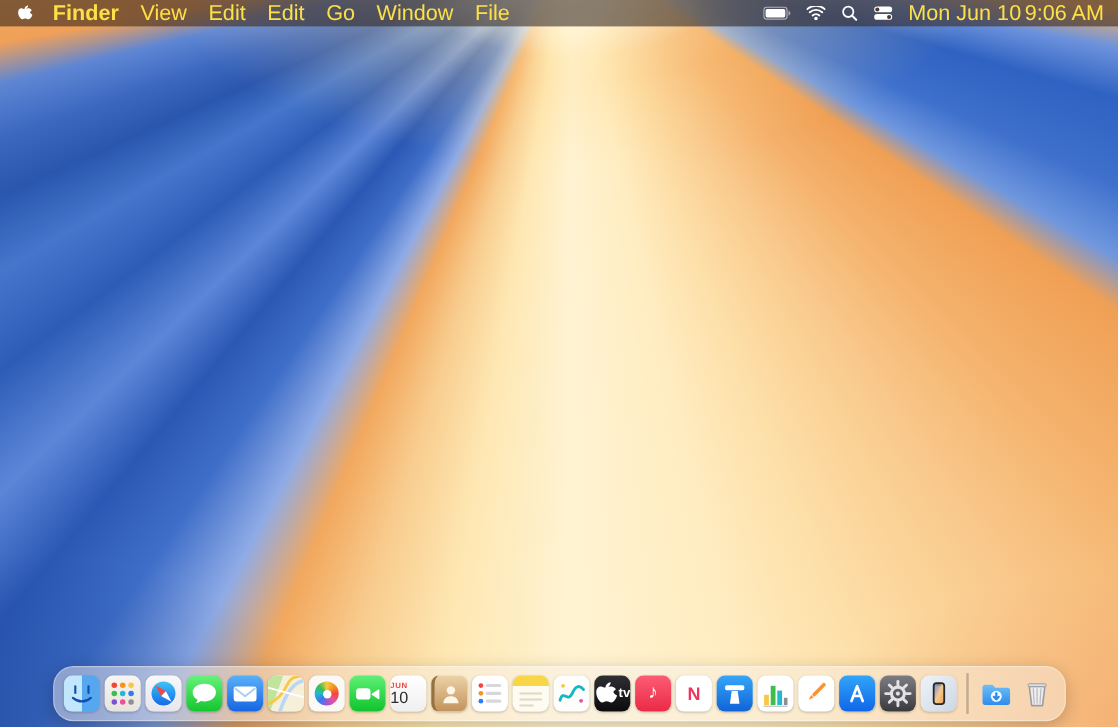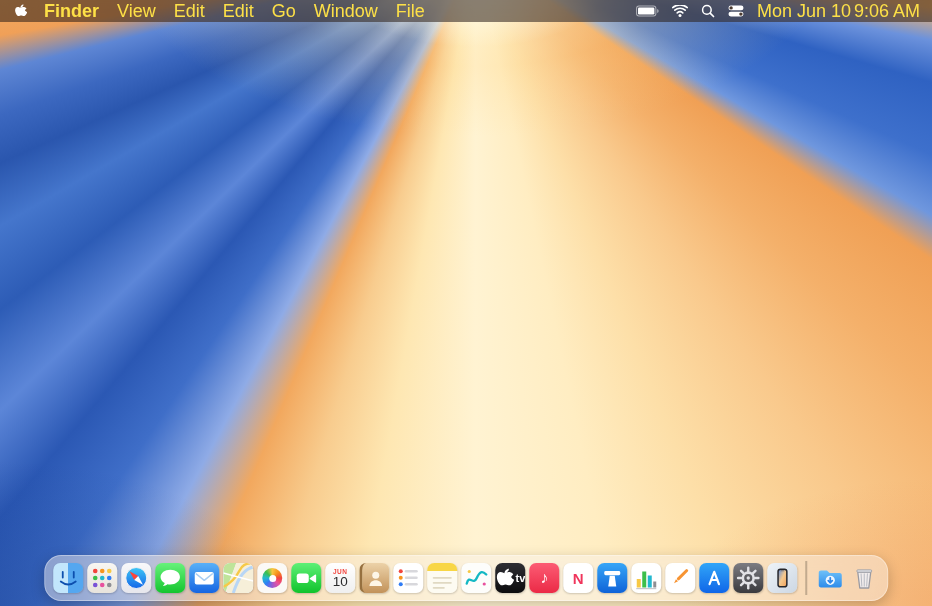--- a/index.html
+++ b/index.html
@@ -62,21 +62,21 @@
   .ic-launchpad{ background:linear-gradient(180deg,#f8f6f2,#e7e3dc); }
   .ic-safari   { background:linear-gradient(180deg,#f8f8fa,#e6e6ec); }
   .ic-messages { background:linear-gradient(180deg,#67f27a,#14c52e); }
   .ic-mail     { background:linear-gradient(180deg,#59b0f8,#1565e2); }
   .ic-maps     { background:#e8f4fa; }
   .ic-photos   { background:#fbf9f6; }
   .photos-wheel{ position:absolute; left:5px; top:5px; width:20px; height:20px; border-radius:50%;
                  background:conic-gradient(#f7c844,#f7941d,#f2453d,#e8519e,#9b59d0,#2f7cf6,#22b8cf,#3bbf4a,#f7c844); }
   .photos-wheel::after{ content:""; position:absolute; left:6.5px; top:6.5px; width:7px; height:7px; border-radius:50%; background:#fff; }
   .ic-facetime { background:linear-gradient(180deg,#5ef076,#10c32c); }
-  .ic-calendar { background:linear-gradient(180deg,#ffffff,#efefef); display:flex; flex-direction:column; align-items:center; justify-content:center; }
+  .ic-calendar { background:linear-gradient(180deg,#ffffff,#efefef); display:flex; flex-direction:column; align-items:flex-start; justify-content:center; }
   .cal-month { font-size:6.5px; font-weight:bold; letter-spacing:0.5px; color:#f2453d; line-height:7px; }
   .cal-day   { font-size:13.5px; color:#2c2c2e; line-height:14px; }
   .ic-contacts { background:linear-gradient(180deg,#ecd2a8,#c2925a); border-left:3.5px solid #96703f; }
   .ic-reminders{ background:#ffffff; }
   .ic-notes    { background:linear-gradient(180deg,#f8d645 0,#f8d645 8.5px,#fdfbf2 8.5px); }
   .ic-freeform { background:#fdfdfb; }
   .ic-tv       { background:linear-gradient(180deg,#2e2e33,#0c0c0e); display:flex; align-items:center; justify-content:center; gap:1.5px; }
   .tv-label    { color:#fff; font-size:11px; font-weight:600; line-height:10px; }
   .ic-music    { background:linear-gradient(180deg,#fc5c74,#eb2a46); display:flex; align-items:center; justify-content:center; }
   .music-note  { color:#fff; font-size:16px; line-height:16px; }

